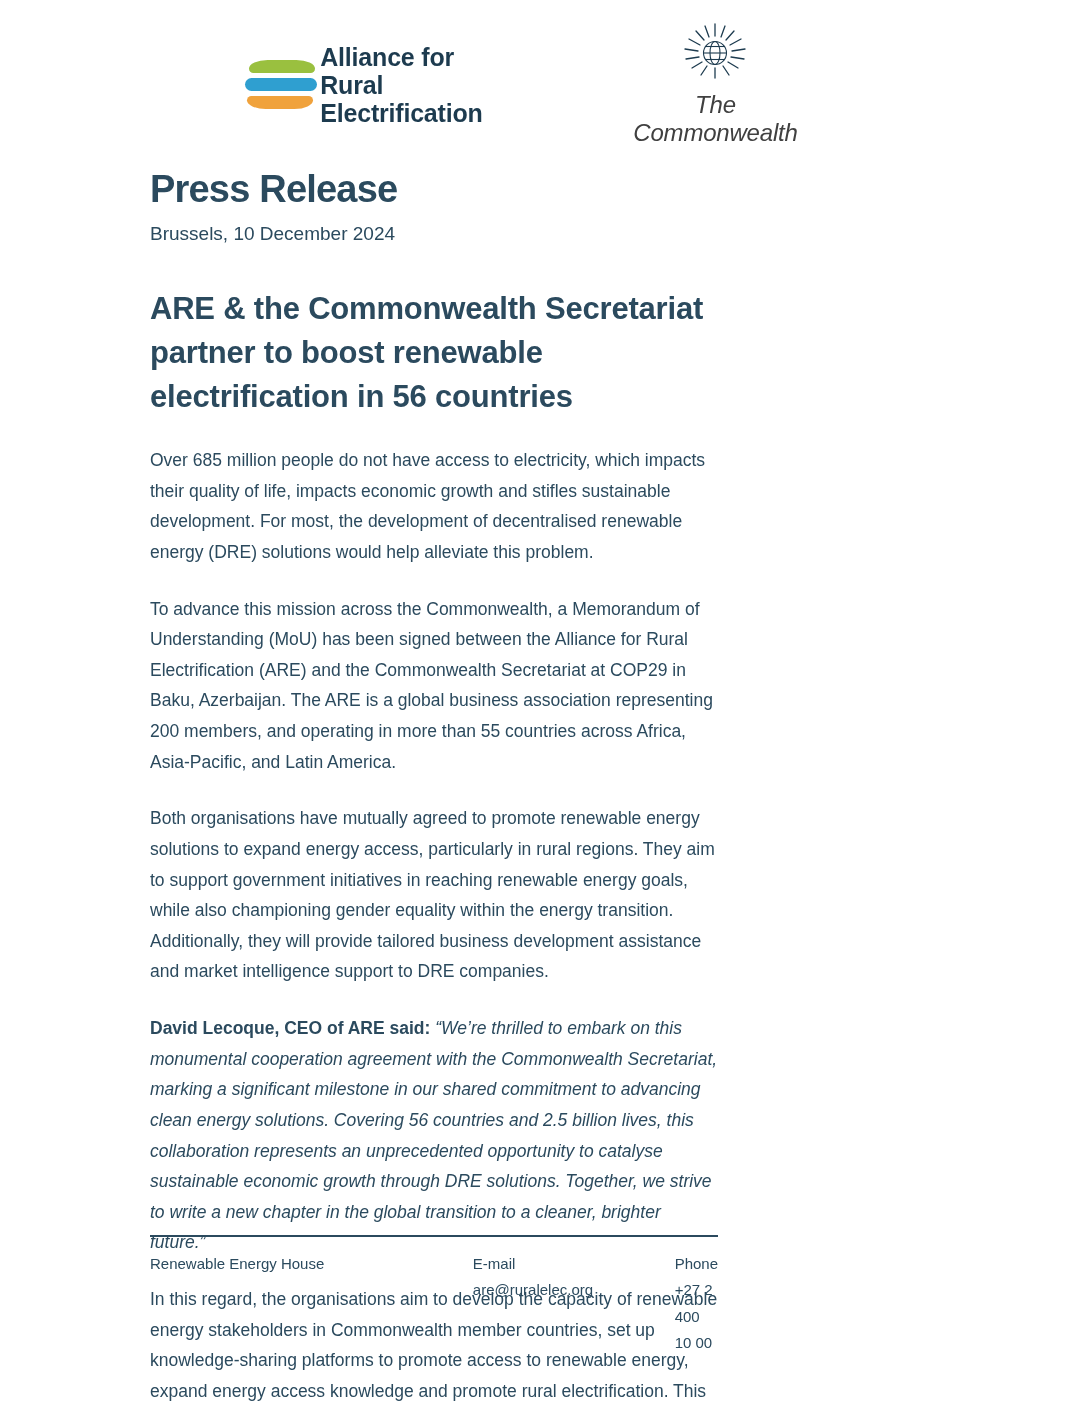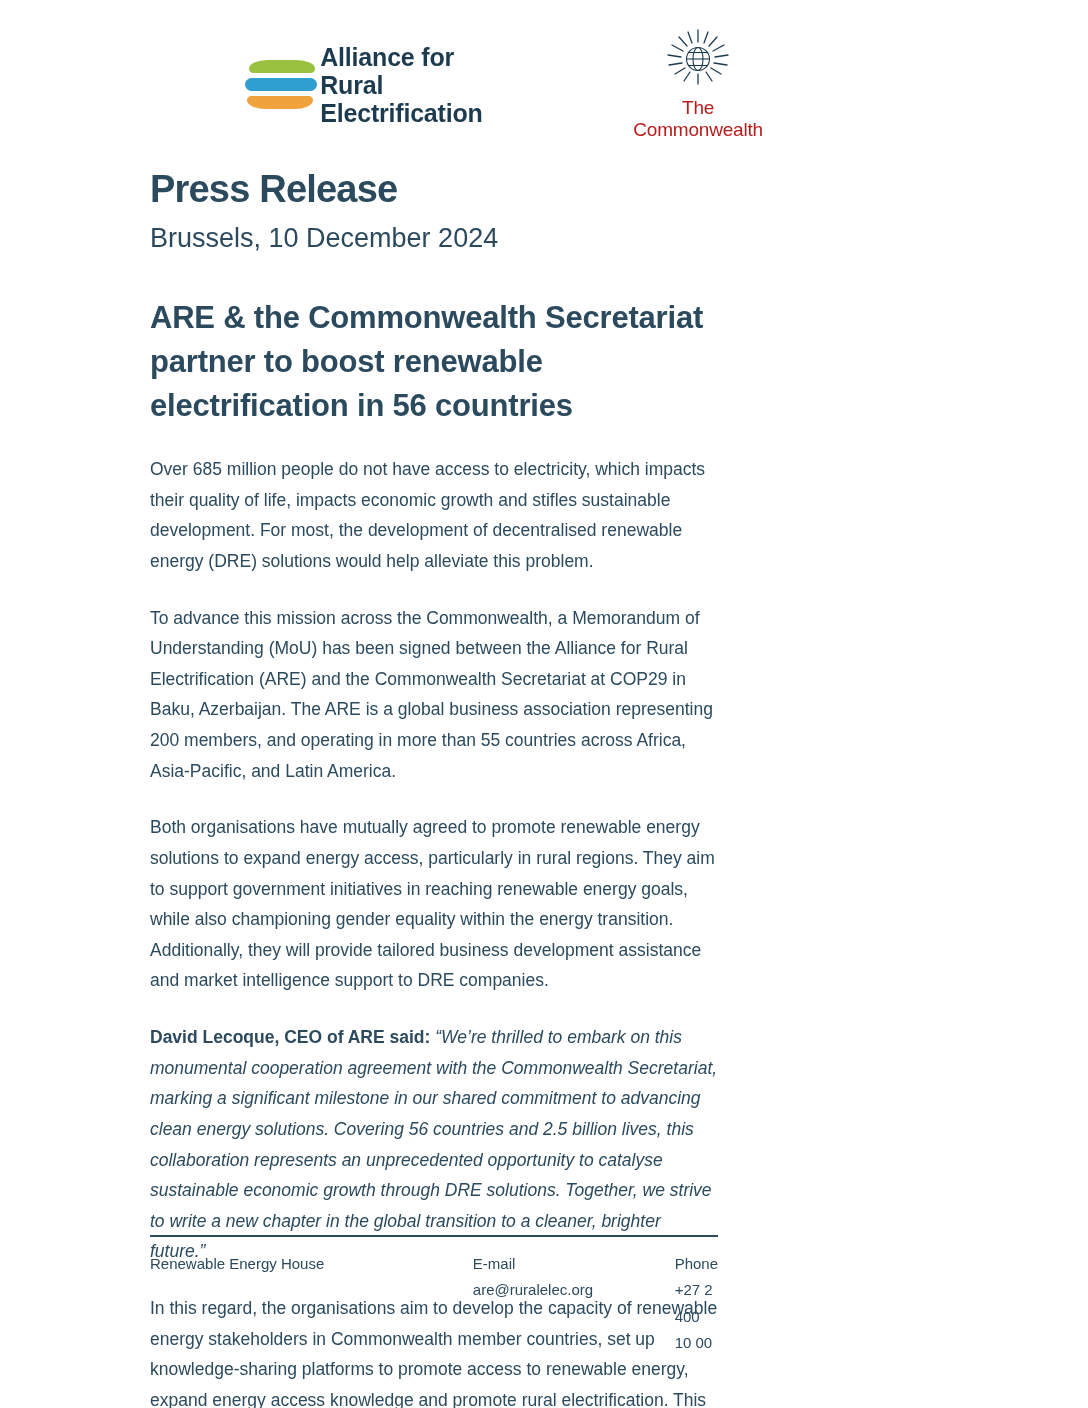--- a/index.html
+++ b/index.html
@@ -64,35 +64,36 @@
   .cw-logo {
     margin-left: 140px;
     text-align: center;
   }
   .cw-mark {
     width: 64px;
     height: 64px;
     margin: 0 auto 4px auto;
   }
   .cw-text {
-    font-size: 19px;
-    color: #b91c1c;
+    font-size: 24px;
+    color: #404040;
     letter-spacing: -0.2px;
+    font-style: italic;
   }
 
   
   .press-title {
     font-size: 38px;
     font-weight: bold;
     color: #2b4a5e;
     letter-spacing: -0.8px;
     margin-top: 58px;
   }
   .dateline {
-    font-size: 27px;
+    font-size: 19px;
     color: #2b4a5e;
     margin-top: 12px;
   }
   .headline {
     font-size: 31px;
     font-weight: bold;
     color: #2b4a5e;
     line-height: 1.42;
     margin-top: 42px;
     max-width: 790px;

